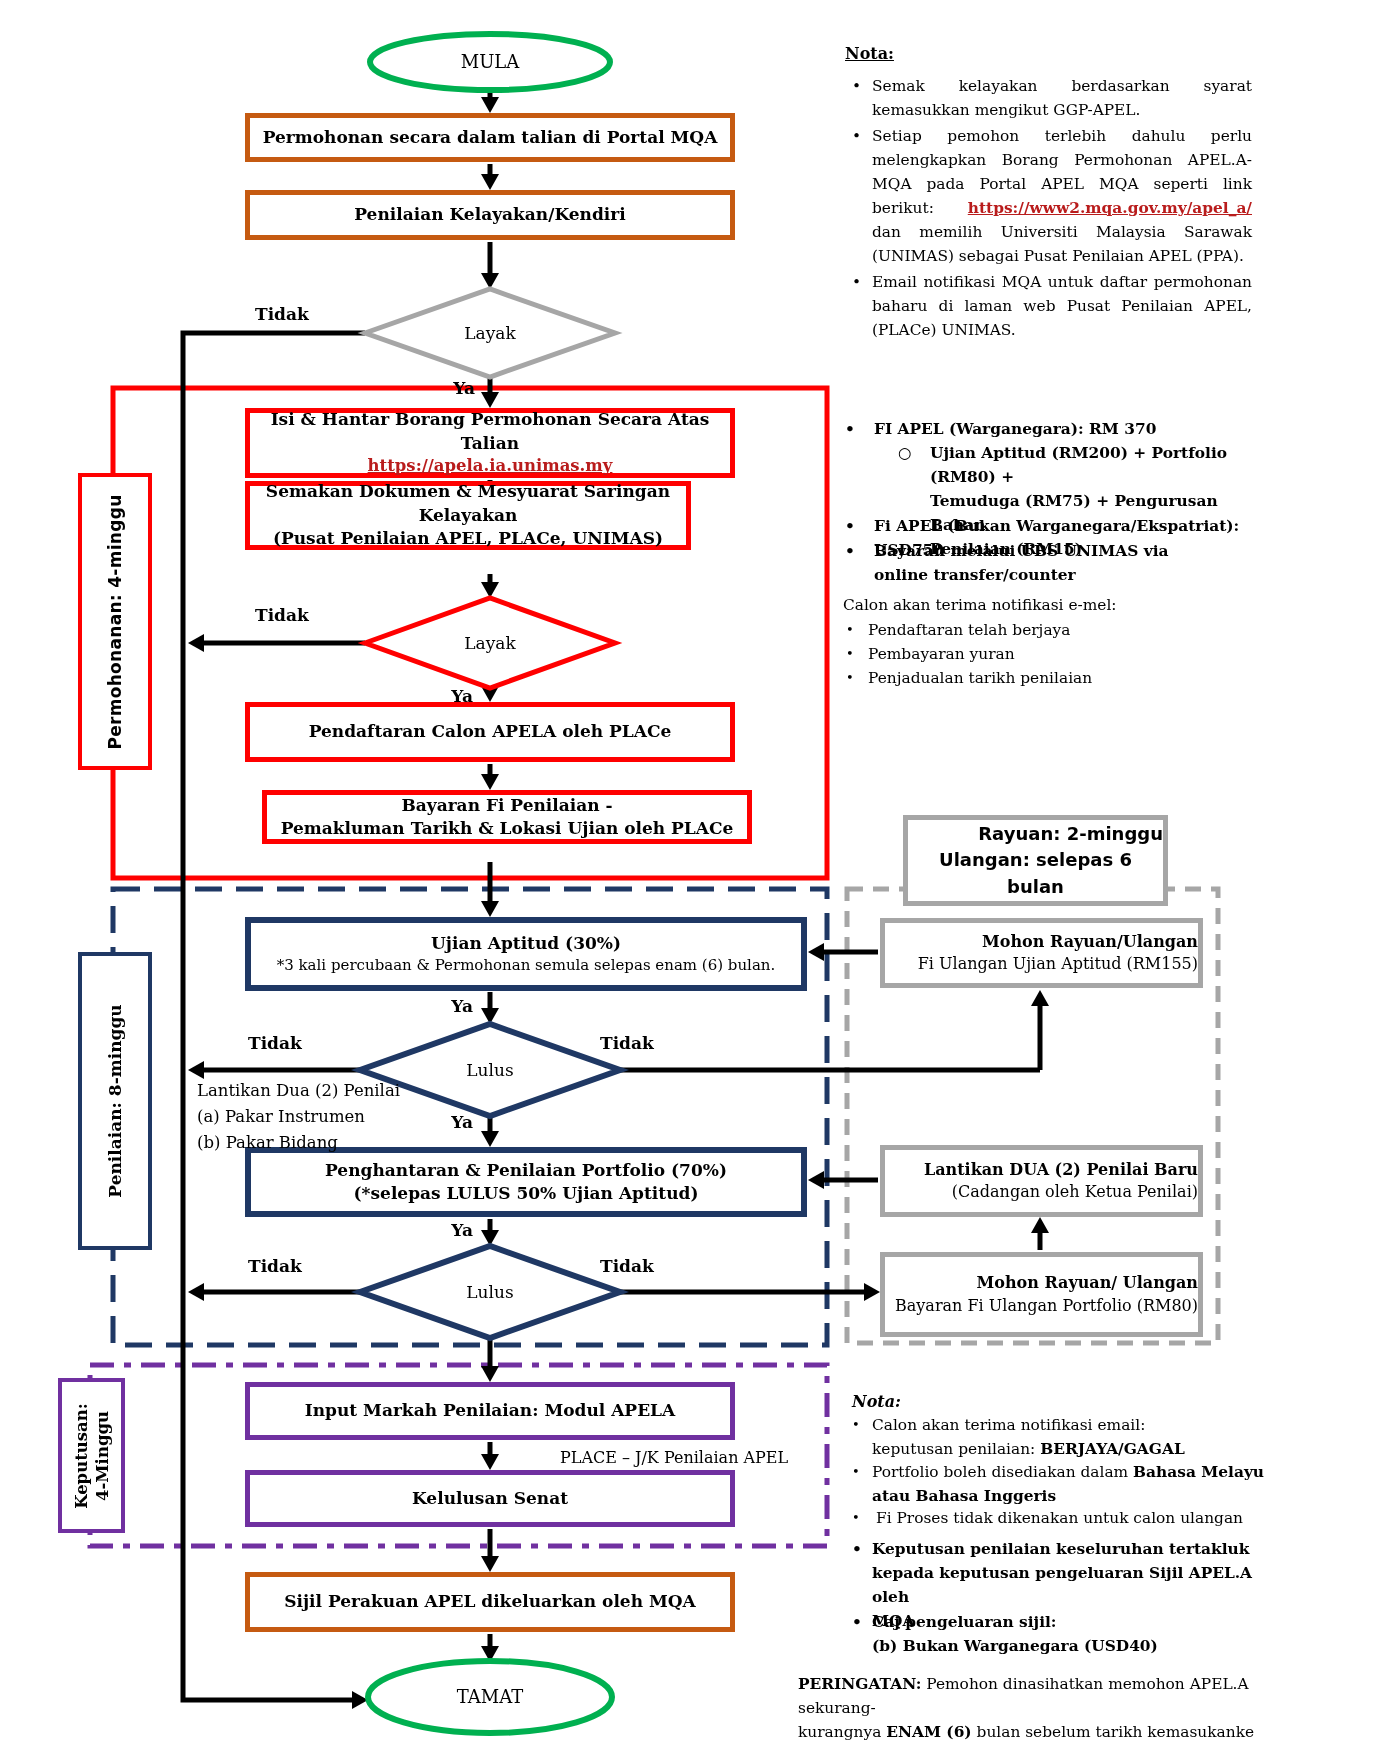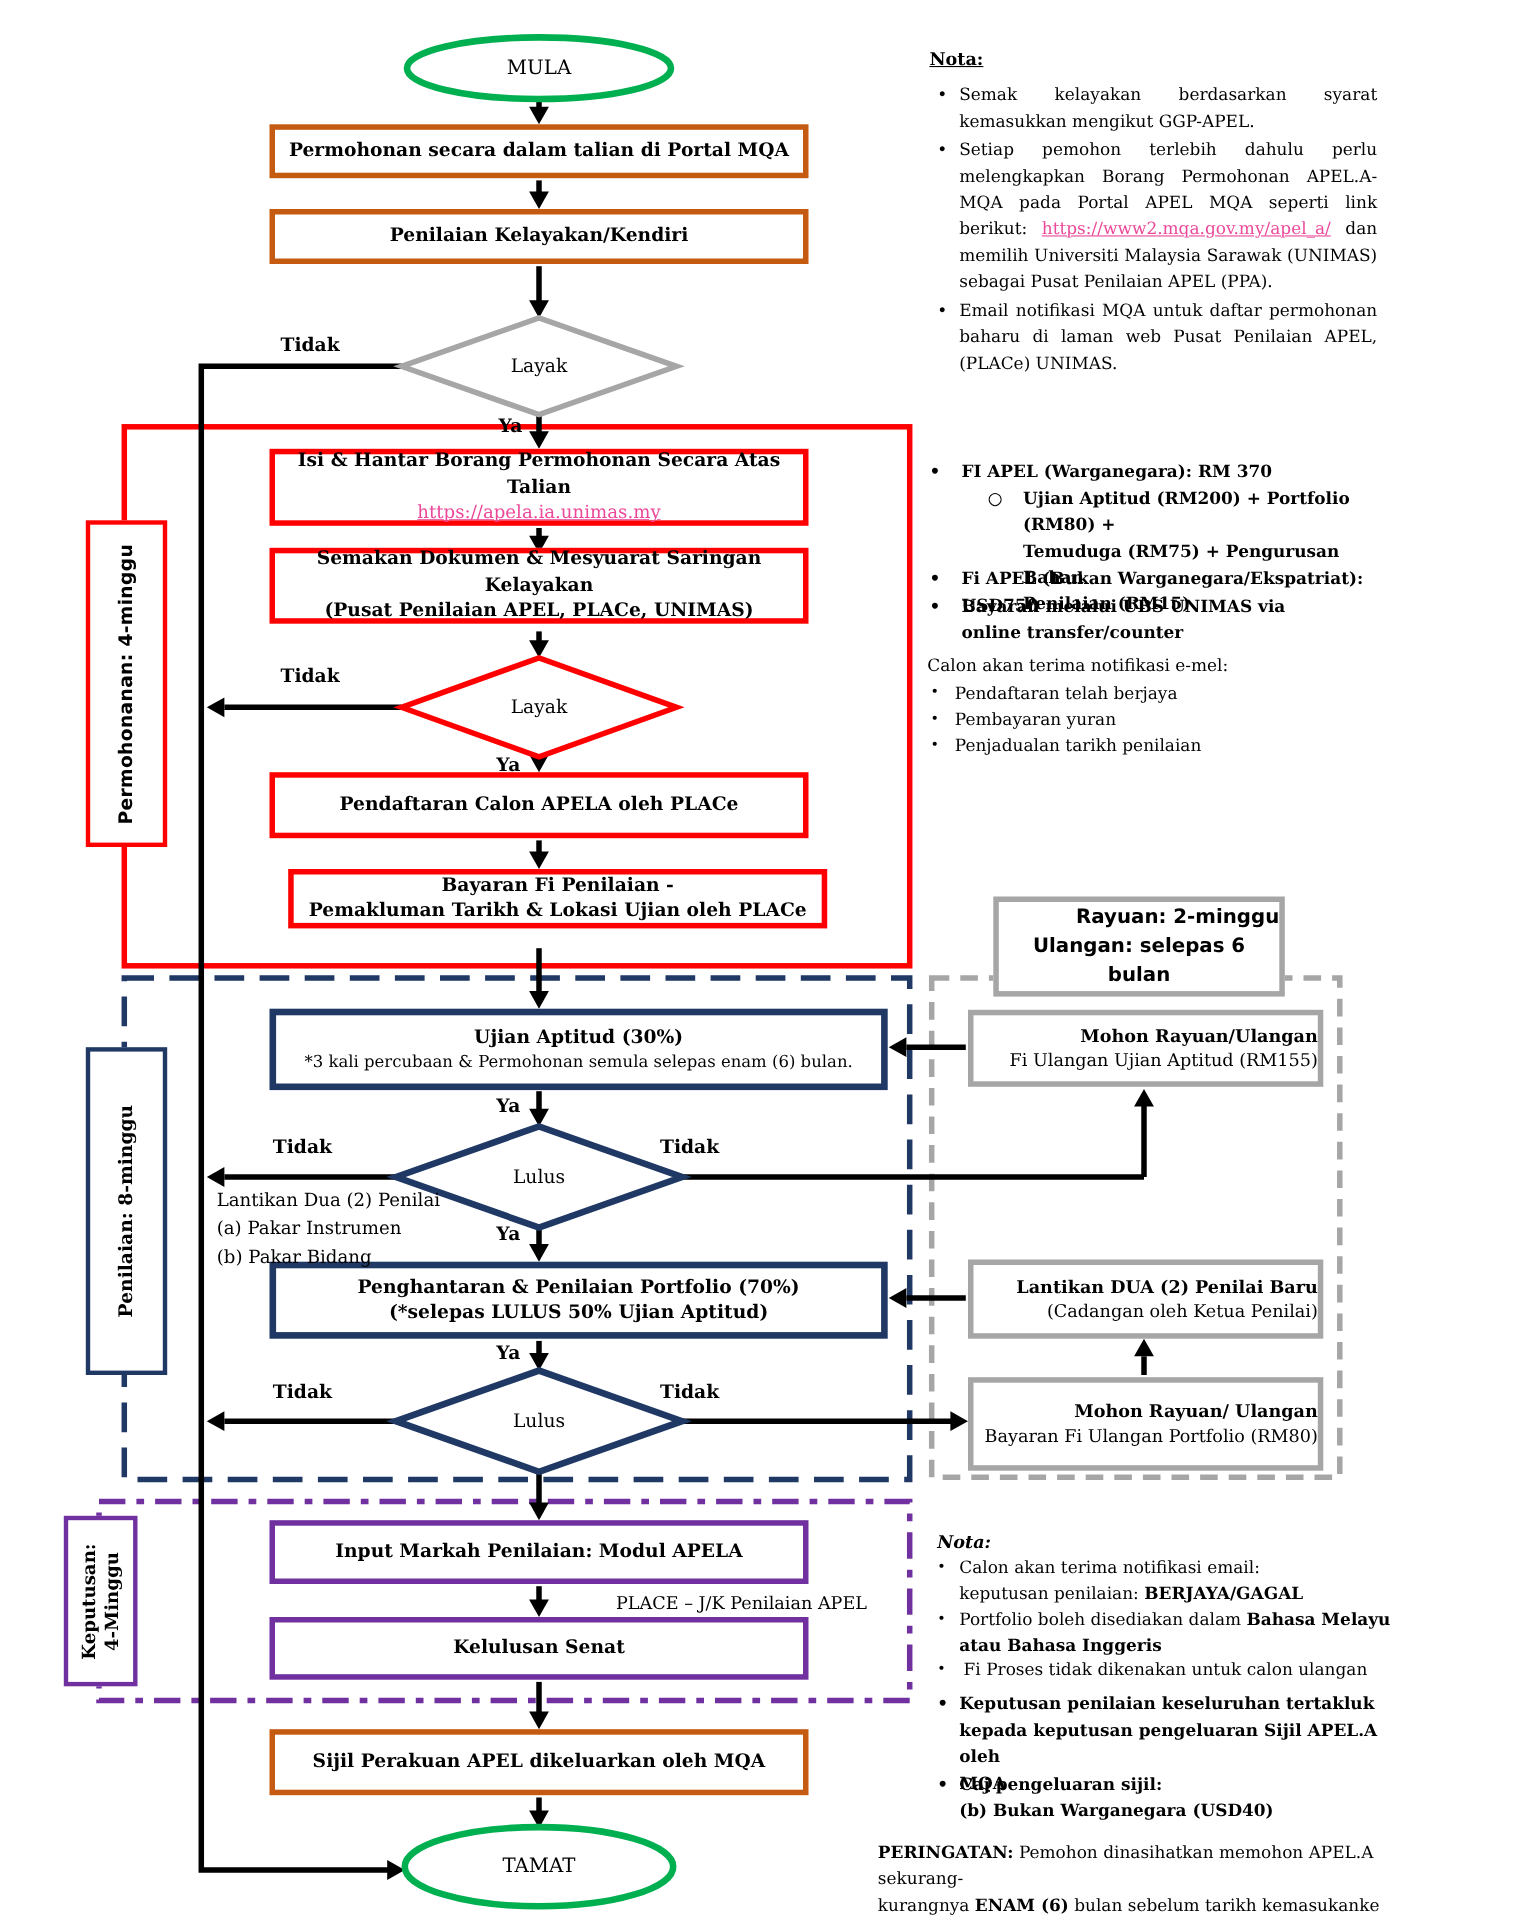--- a/index.html
+++ b/index.html
@@ -14,21 +14,21 @@
   .b-navy{border:6px solid #1F3864;}
   .b-purple{border:5px solid #7030A0;}
   .b-gray{border:5px solid #A6A6A6;align-items:flex-end;}
   .dtext{position:absolute;z-index:4;font-weight:normal;font-size:17px;text-align:center;}
   .flabel{position:absolute;z-index:4;font-weight:bold;font-size:17px;}
   .vbox{position:absolute;z-index:3;background:#fff;box-sizing:border-box;}
   .vbox .rot{position:absolute;left:50%;top:50%;transform:translate(-50%,-50%) rotate(-90deg);
              white-space:nowrap;text-align:center;}
   .gothic{font-family:"DejaVu Sans","Liberation Sans",sans-serif;font-weight:bold;letter-spacing:.3px;}
   .serifb{font-weight:bold;}
-  .link{color:#ec4899;text-decoration:underline;font-weight:normal;}
+  .link{color:#b91c1c;text-decoration:underline;font-weight:bold;}
   .note{position:absolute;z-index:3;font-size:15.4px;line-height:24px;}
   .note.just{text-align:justify;}
   .bullet{position:absolute;z-index:3;font-size:15.4px;line-height:24px;}
   .bold{font-weight:bold;}
   .small{font-size:15px;font-weight:normal;}
   .ghead{font-family:"DejaVu Sans","Liberation Sans",sans-serif;font-weight:bold;font-size:18px;line-height:1.45;}
 </style>
 </head>
 <body>
 
@@ -115,21 +115,21 @@
   <div class="node b-brown" style="left:245px;top:113px;width:490px;height:49px">
     <span>Permohonan secara dalam talian di Portal MQA</span>
   </div>
   <div class="node b-brown" style="left:245px;top:190px;width:490px;height:50px">
     <span>Penilaian Kelayakan/Kendiri</span>
   </div>
   <div class="node b-red" style="left:245px;top:408px;width:490px;height:70px">
     <span>Isi &amp; Hantar Borang Permohonan Secara Atas Talian</span>
     <a href="#" class="link" style="font-size:16.5px">https://apela.ia.unimas.my</a>
   </div>
-  <div class="node b-red" style="left:245px;top:498px;width:490px;height:69px">
+  <div class="node b-red" style="left:245px;top:481px;width:446px;height:69px">
     <span>Semakan Dokumen &amp; Mesyuarat Saringan Kelayakan</span>
     <span>(Pusat Penilaian APEL, PLACe, UNIMAS)</span>
   </div>
   <div class="node b-red" style="left:245px;top:702px;width:490px;height:60px">
     <span>Pendaftaran Calon APELA oleh PLACe</span>
   </div>
   <div class="node b-red" style="left:262px;top:790px;width:490px;height:54px">
     <span>Bayaran Fi Penilaian -</span>
     <span>Pemakluman Tarikh &amp; Lokasi Ujian oleh PLACe</span>
   </div>

